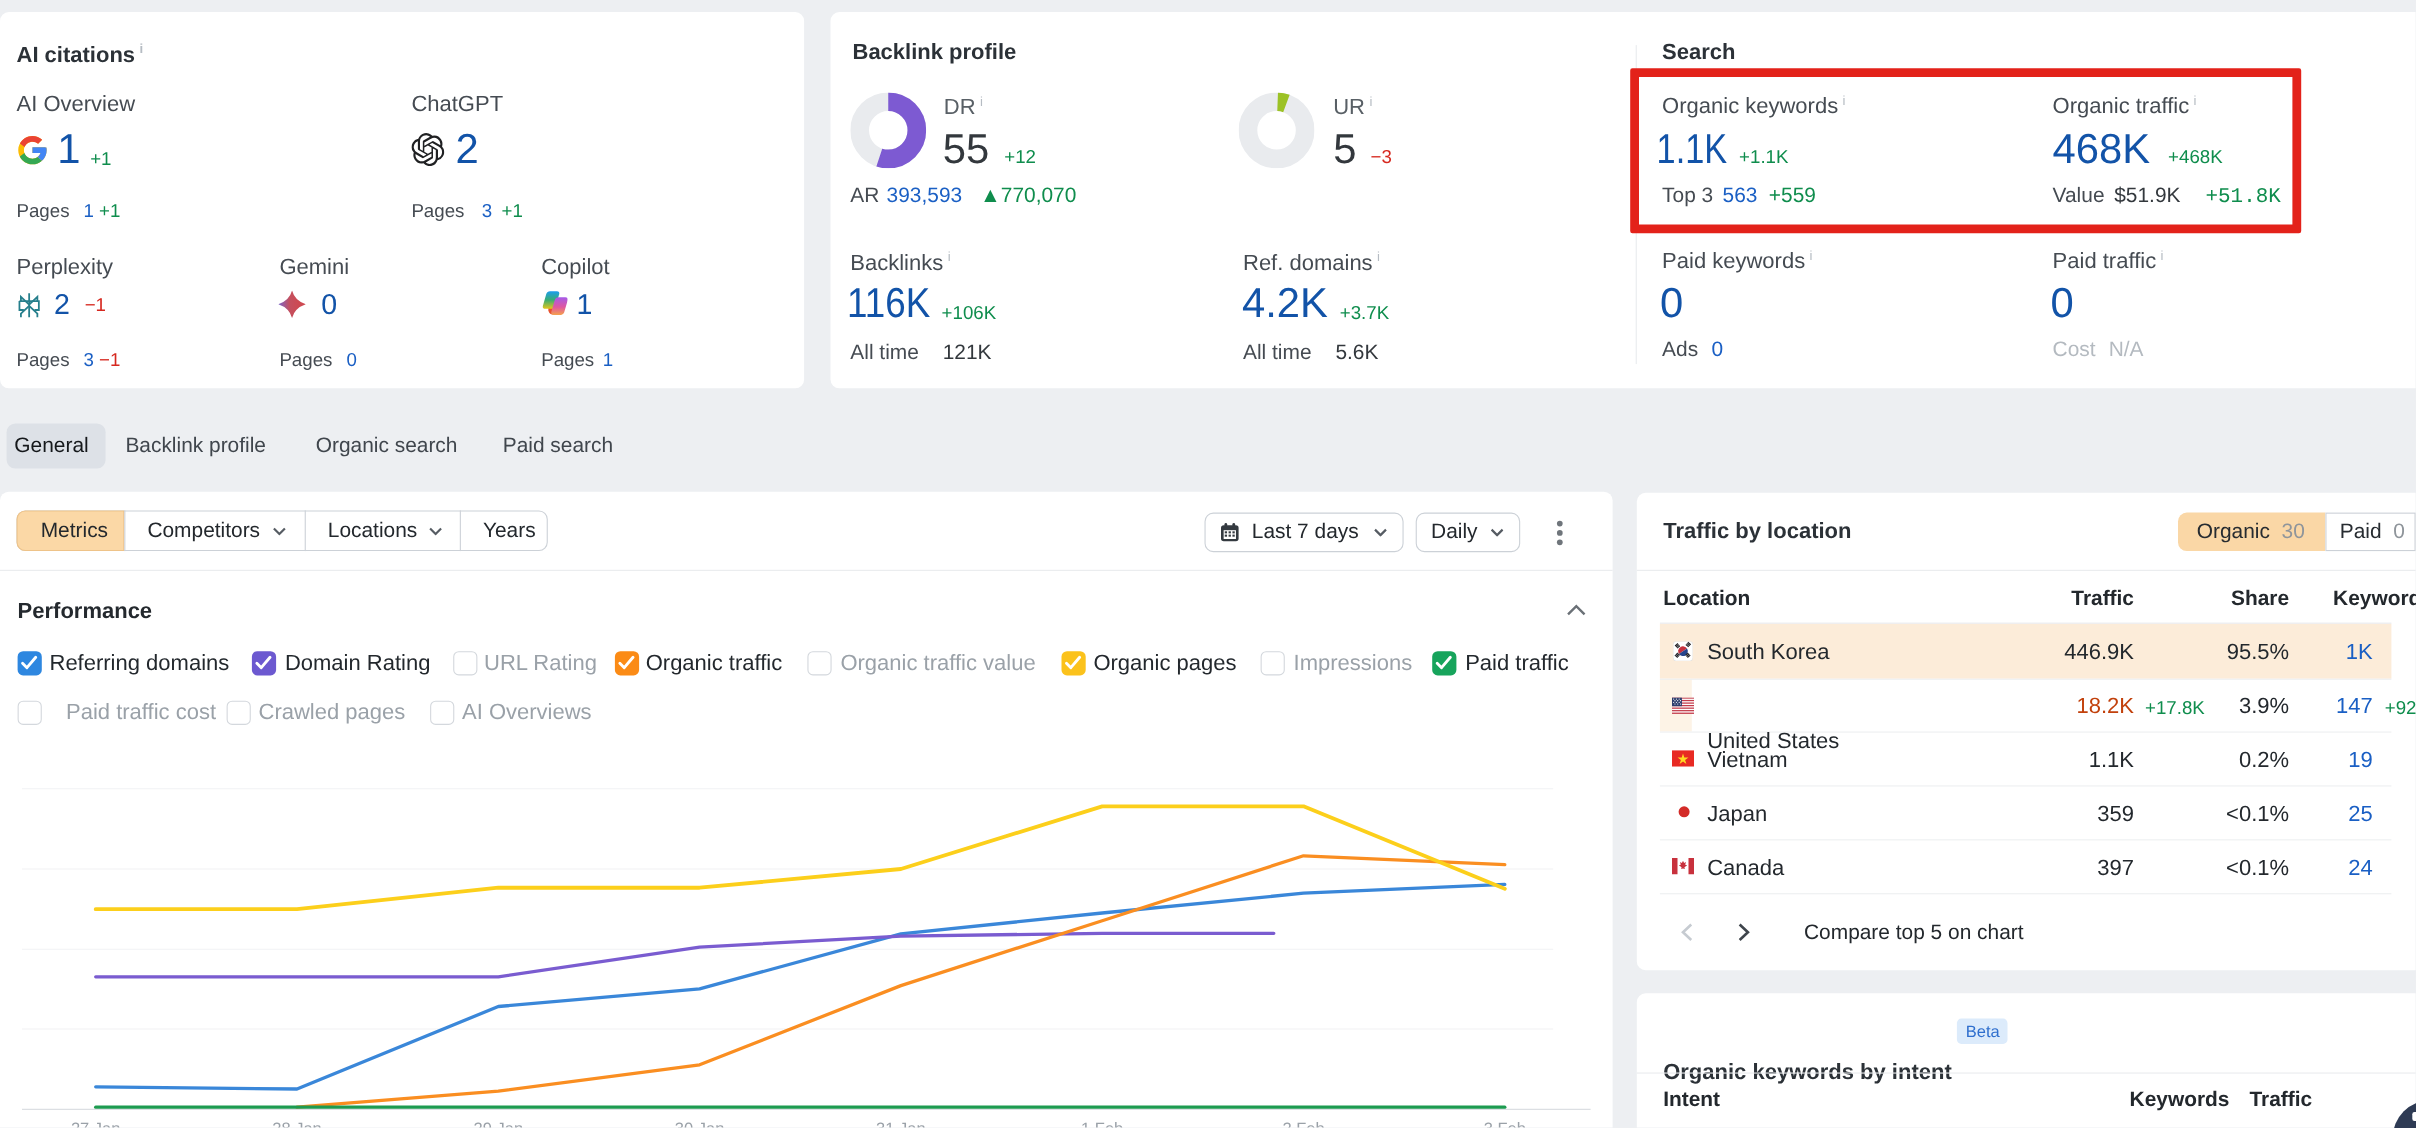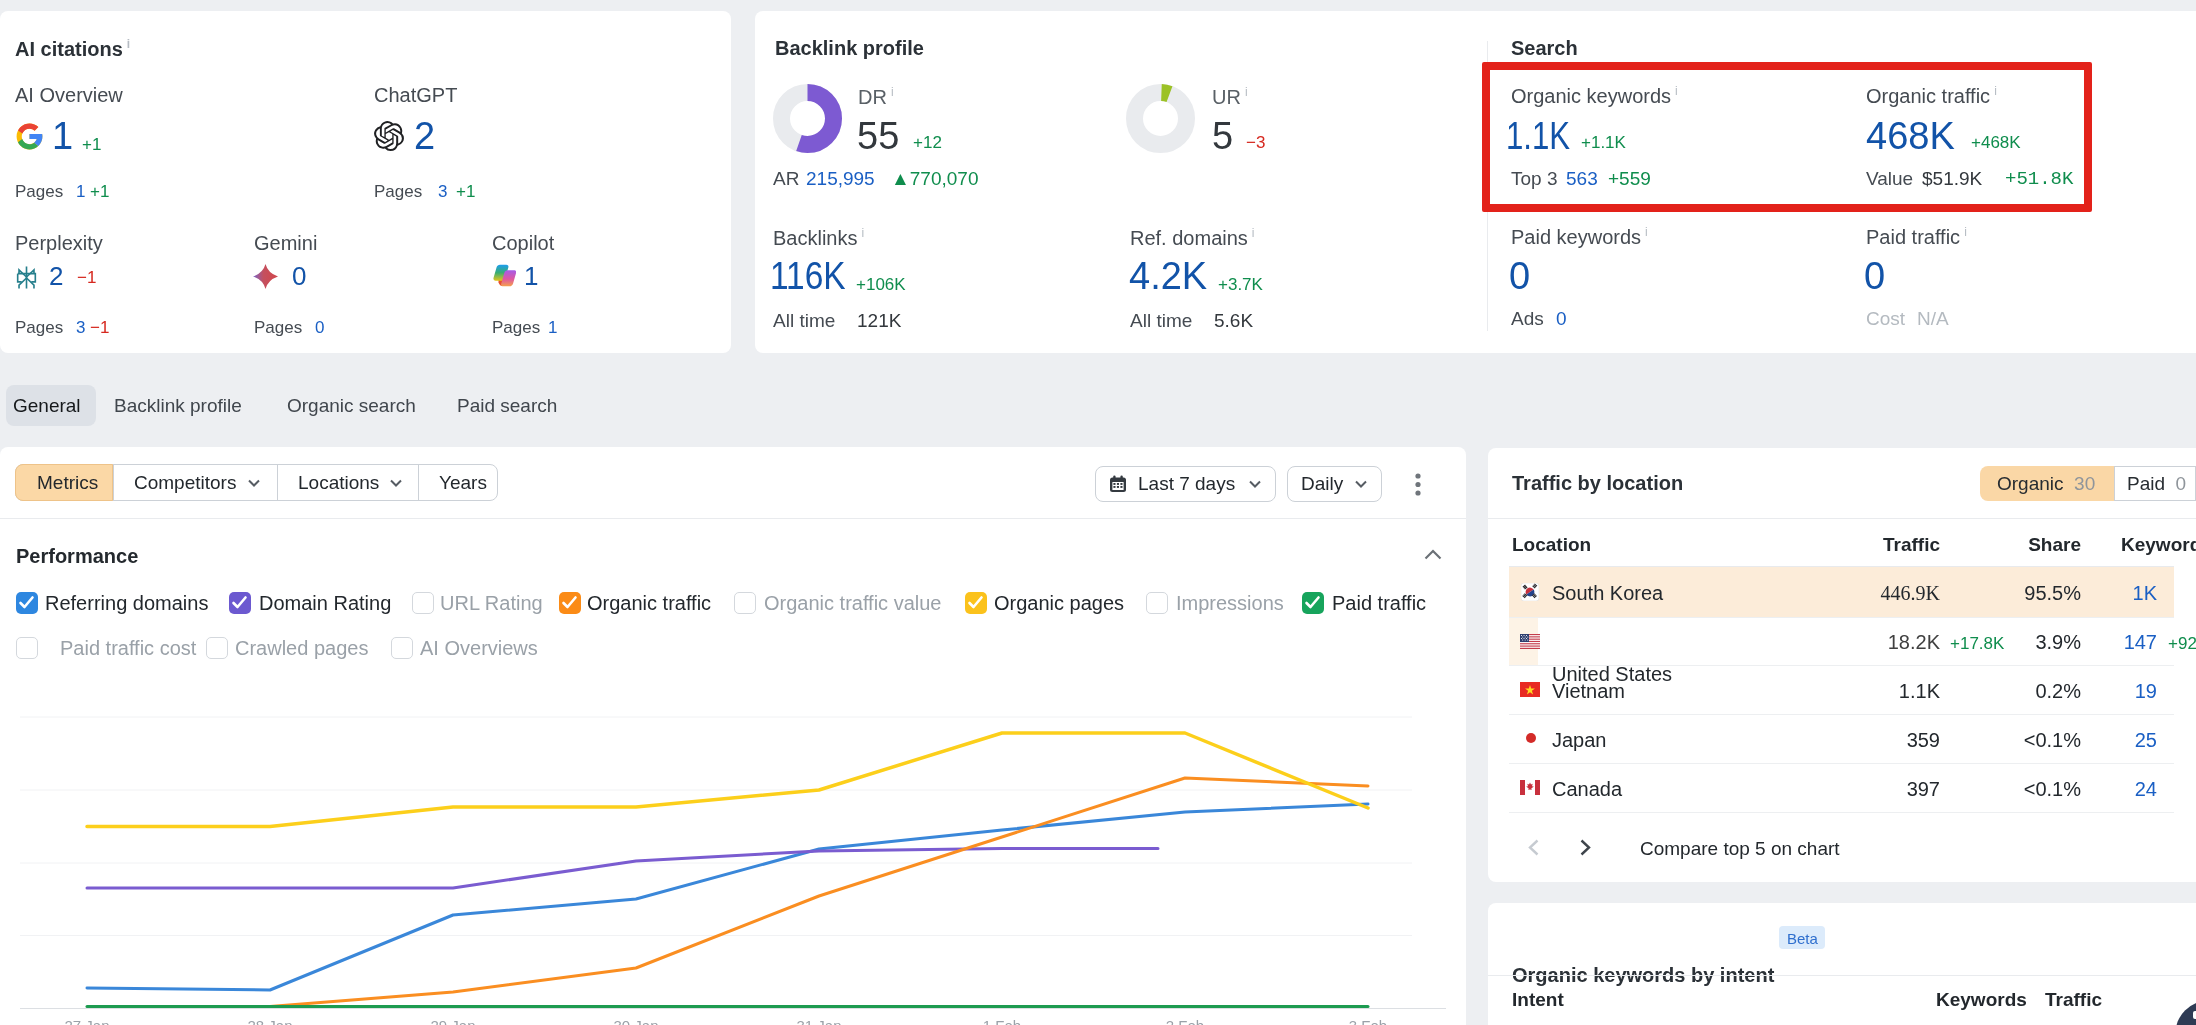--- a/index.html
+++ b/index.html
@@ -111,21 +111,21 @@
 <div class="abs title" style="left:775px; top:37px;">Backlink profile</div>
 
 <svg class="abs" style="left:773px; top:84px;" width="69" height="69" viewBox="0 0 69 69">
 <circle cx="34.5" cy="34.5" r="26" fill="none" stroke="#e9ebee" stroke-width="17"></circle>
 <circle cx="34.5" cy="34.5" r="26" fill="none" stroke="#7d5ad2" stroke-width="17" stroke-dasharray="89.85 73.55" stroke-dashoffset="0" transform="rotate(-90 34.5 34.5)"></circle>
 </svg>
 <div class="abs t20" style="left:858px; top:85px; color:#596066;">DR<span class="info">i</span></div>
 <div class="abs big" style="left:857px; top:117px; color:#33383d;">55</div>
 <div class="abs green d17" style="left:913px; top:134px;">+12</div>
 <div class="abs t19" style="left:773px; top:168px;">AR</div>
-<div class="abs t19 blue" style="left:806px; top:168px;">215,995</div>
+<div class="abs t19 blue" style="left:806px; top:168px;">393,593</div>
 <div class="abs t19 green" style="left:891px; top:168px;">▲770,070</div>
 
 <svg class="abs" style="left:1126px; top:84px;" width="69" height="69" viewBox="0 0 69 69">
 <circle cx="34.5" cy="34.5" r="26" fill="none" stroke="#e9ebee" stroke-width="17"></circle>
 <circle cx="34.5" cy="34.5" r="26" fill="none" stroke="#9cc226" stroke-width="17" stroke-dasharray="8.17 155.2" stroke-dashoffset="-1" transform="rotate(-90 34.5 34.5)"></circle>
 </svg>
 <div class="abs t20" style="left:1212px; top:85px; color:#596066;">UR<span class="info">i</span></div>
 <div class="abs big" style="left:1212px; top:117px; color:#33383d;">5</div>
 <div class="abs red d17" style="left:1246px; top:134px;">−3</div>
 
@@ -334,21 +334,21 @@
       <path d="M13.4 9a4.4 4.4 0 0 1-8.8 0z" fill="#26448c"></path>
     </g>
 <g stroke="#26262b" stroke-width="1.1">
 <path d="M1.8 4.2l2.6-2.2M2.7 5.2l2.6-2.2M3.6 6.2l2.6-2.2"></path>
 <path d="M11.2 12.8l2.6-2.2M12.1 13.8l2.6-2.2M13 14.8l2.6-2.2"></path>
 <path d="M1.6 12.6l2.6 2.2M2.5 11.6l2.6 2.2M3.4 10.6l2.6 2.2"></path>
 <path d="M11.6 2.9l2.6 2.2M12.5 1.9l2.6 2.2M13.4 0.9l2.6 2.2"></path>
 </g>
 </svg>
 <div class="abs" style="left:1552px; top:582px; font-size:20px; color:#23282d;">South Korea</div>
-<div class="abs" style="left:1840px; top:582px; width:100px; text-align:right; font-size:20px; color:#23282d;font-family:Liberation Serif, serif;">446.9K</div>
+<div class="abs" style="left:1840px; top:582px; width:100px; text-align:right; font-size:20px; color:#23282d;">446.9K</div>
 <div class="abs" style="left:1981px; top:582px; width:100px; text-align:right; font-size:20px; color:#23282d;">95.5%</div>
 <div class="abs" style="left:2057px; top:582px; width:100px; text-align:right; font-size:20px;"><span class="blue">1K</span></div>
 
 <svg class="abs" style="left:1520px; top:634px;" width="20" height="15" viewBox="0 0 20 15">
 <rect width="20" height="15" fill="#fff"></rect>
 <g fill="#c43c4b">
       <rect y="0" width="20" height="1.15"></rect>
       <rect y="2.3" width="20" height="1.15"></rect>
       <rect y="4.6" width="20" height="1.15"></rect>
       <rect y="6.9" width="20" height="1.15"></rect>
@@ -366,21 +366,21 @@
       <circle cx="7.7" cy="3" r="0.55"></circle>
       <circle cx="1.5" cy="4.5" r="0.55"></circle>
       <circle cx="4" cy="4.5" r="0.55"></circle>
       <circle cx="6.5" cy="4.5" r="0.55"></circle>
       <circle cx="2.7" cy="6" r="0.55"></circle>
       <circle cx="5.2" cy="6" r="0.55"></circle>
       <circle cx="7.7" cy="6" r="0.55"></circle>
     </g>
 </svg>
 <div class="abs" style="left:1552px; top:631px; font-size:20px; color:#23282d;margin-top:32px;">United States</div>
-<div class="abs" style="left:1840px; top:631px; width:100px; text-align:right; font-size:20px; color:#404040;">18.2K</div>
+<div class="abs" style="left:1840px; top:631px; width:100px; text-align:right; font-size:20px; color:#c2410c;">18.2K</div>
 <div class="abs green d17" style="left:1950px; top:635px;">+17.8K</div>
 <div class="abs" style="left:1981px; top:631px; width:100px; text-align:right; font-size:20px; color:#23282d;">3.9%</div>
 <div class="abs" style="left:2057px; top:631px; width:100px; text-align:right; font-size:20px;"><span class="blue">147</span></div>
 <div class="abs green d17" style="left:2168px; top:635px;">+92</div>
 
 <svg class="abs" style="left:1520px; top:682px;" width="20" height="15" viewBox="0 0 20 15">
 <rect width="20" height="15" fill="#e82a23"></rect>
 <path fill="#ffd821" d="M10 3l1.18 3.62h3.8l-3.08 2.24 1.18 3.62L10 10.24l-3.08 2.24 1.18-3.62-3.08-2.24h3.8z"></path>
 </svg>
 <div class="abs" style="left:1552px; top:680px; font-size:20px; color:#23282d;">Vietnam</div>

